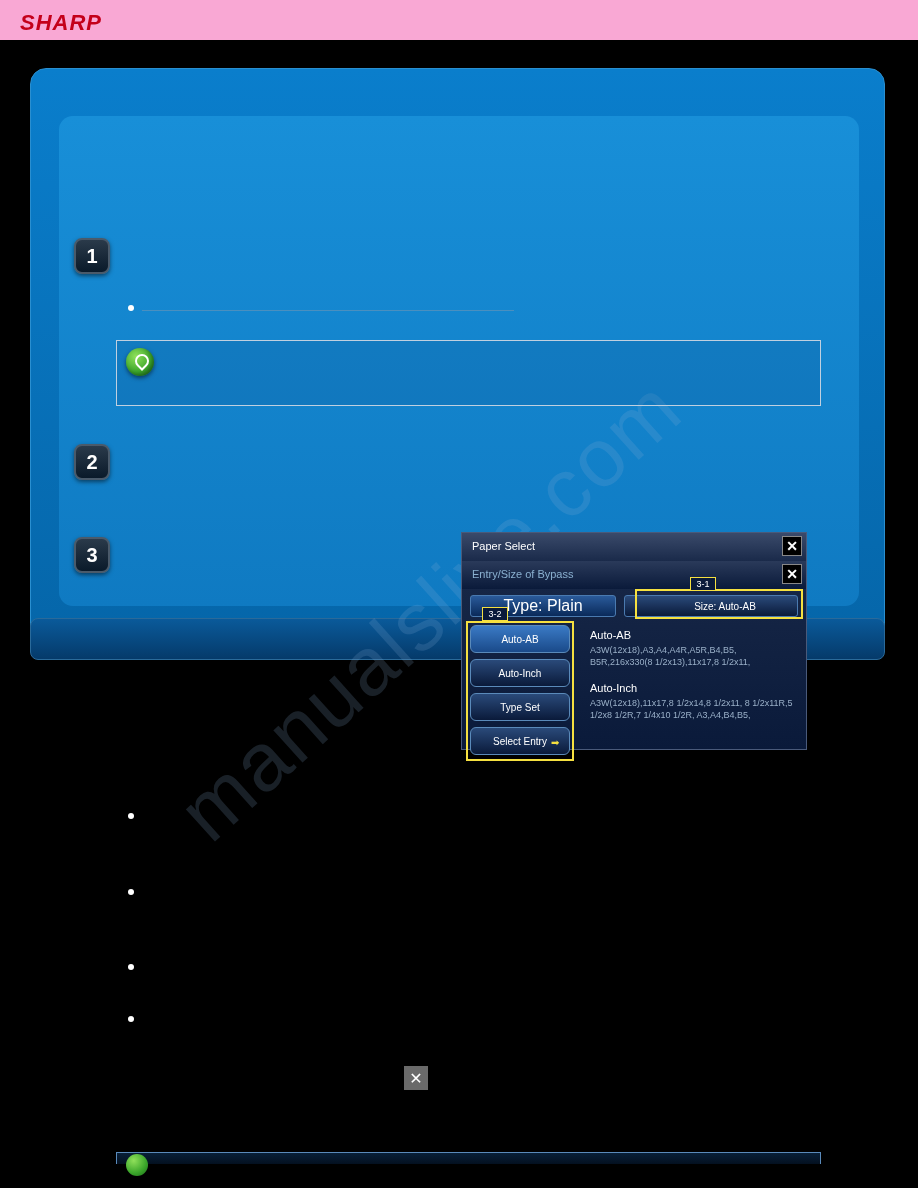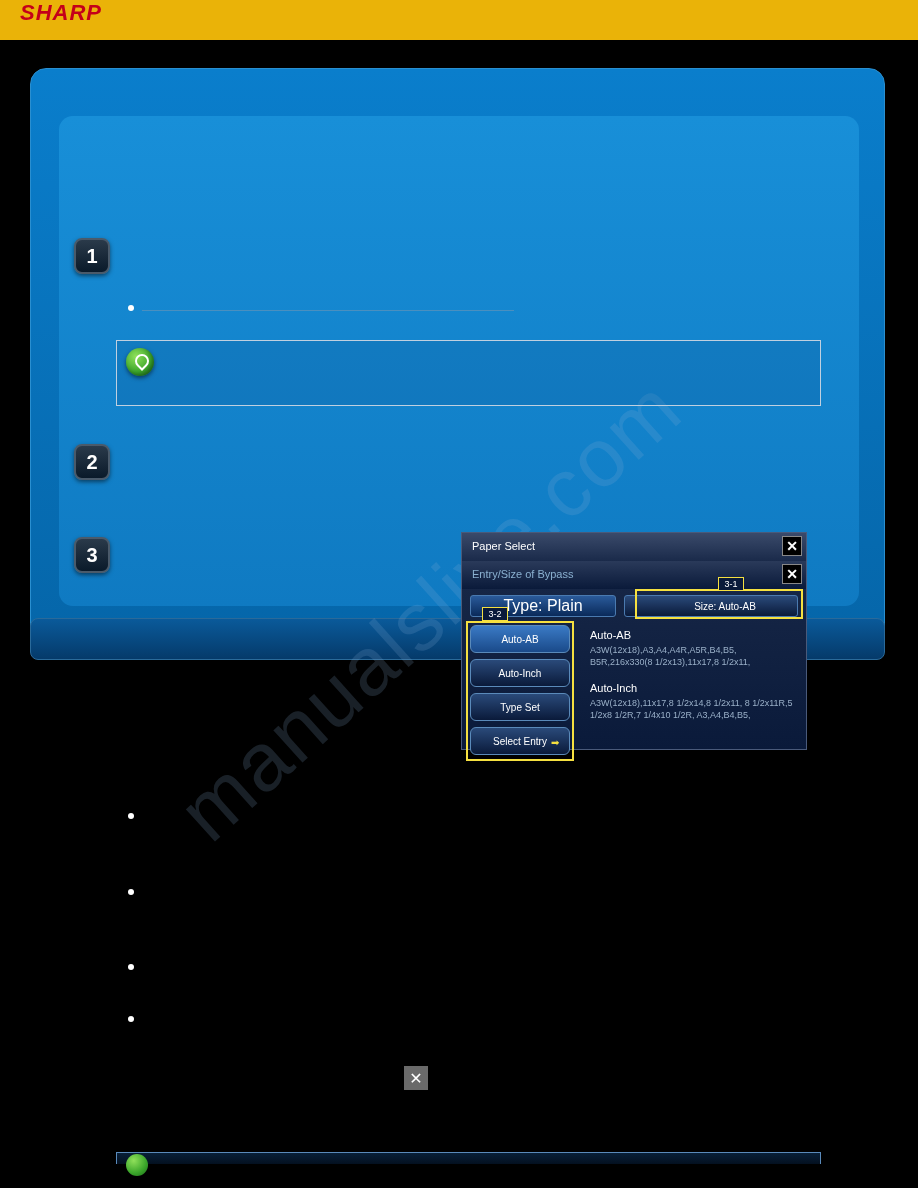--- a/index.html
+++ b/index.html
@@ -11,22 +11,22 @@
       background: #000;
       width: 918px;
       height: 1188px;
       font-family: Arial, sans-serif;
       position: relative;
       overflow: hidden;
     }
     .top-bar {
       width: 100%;
       height: 40px;
-      background: #eab308;
-      padding: 0 20px;
+      background: #f9a8d4;
+      padding: 10px 20px;
     }
     .logo {
       color: #c4001a;
       font-size: 22px;
       font-weight: bold;
       font-style: italic;
       letter-spacing: 1px;
     }
     .outer-panel {
       position: absolute;
@@ -201,21 +201,21 @@
       border: 2px solid #f5e040;
       top: -6px;
       left: 165px;
       width: 168px;
       height: 30px;
       pointer-events: none;
     }
     .callout-31-label {
       position: absolute;
       top: -18px;
-      left: 248px;
+      left: 220px;
       width: 26px;
       height: 14px;
       background: #0a1a3a;
       border: 1px solid #f5e040;
       color: #fff;
       font-size: 9px;
       display: flex;
       align-items: center;
       justify-content: center;
     }

